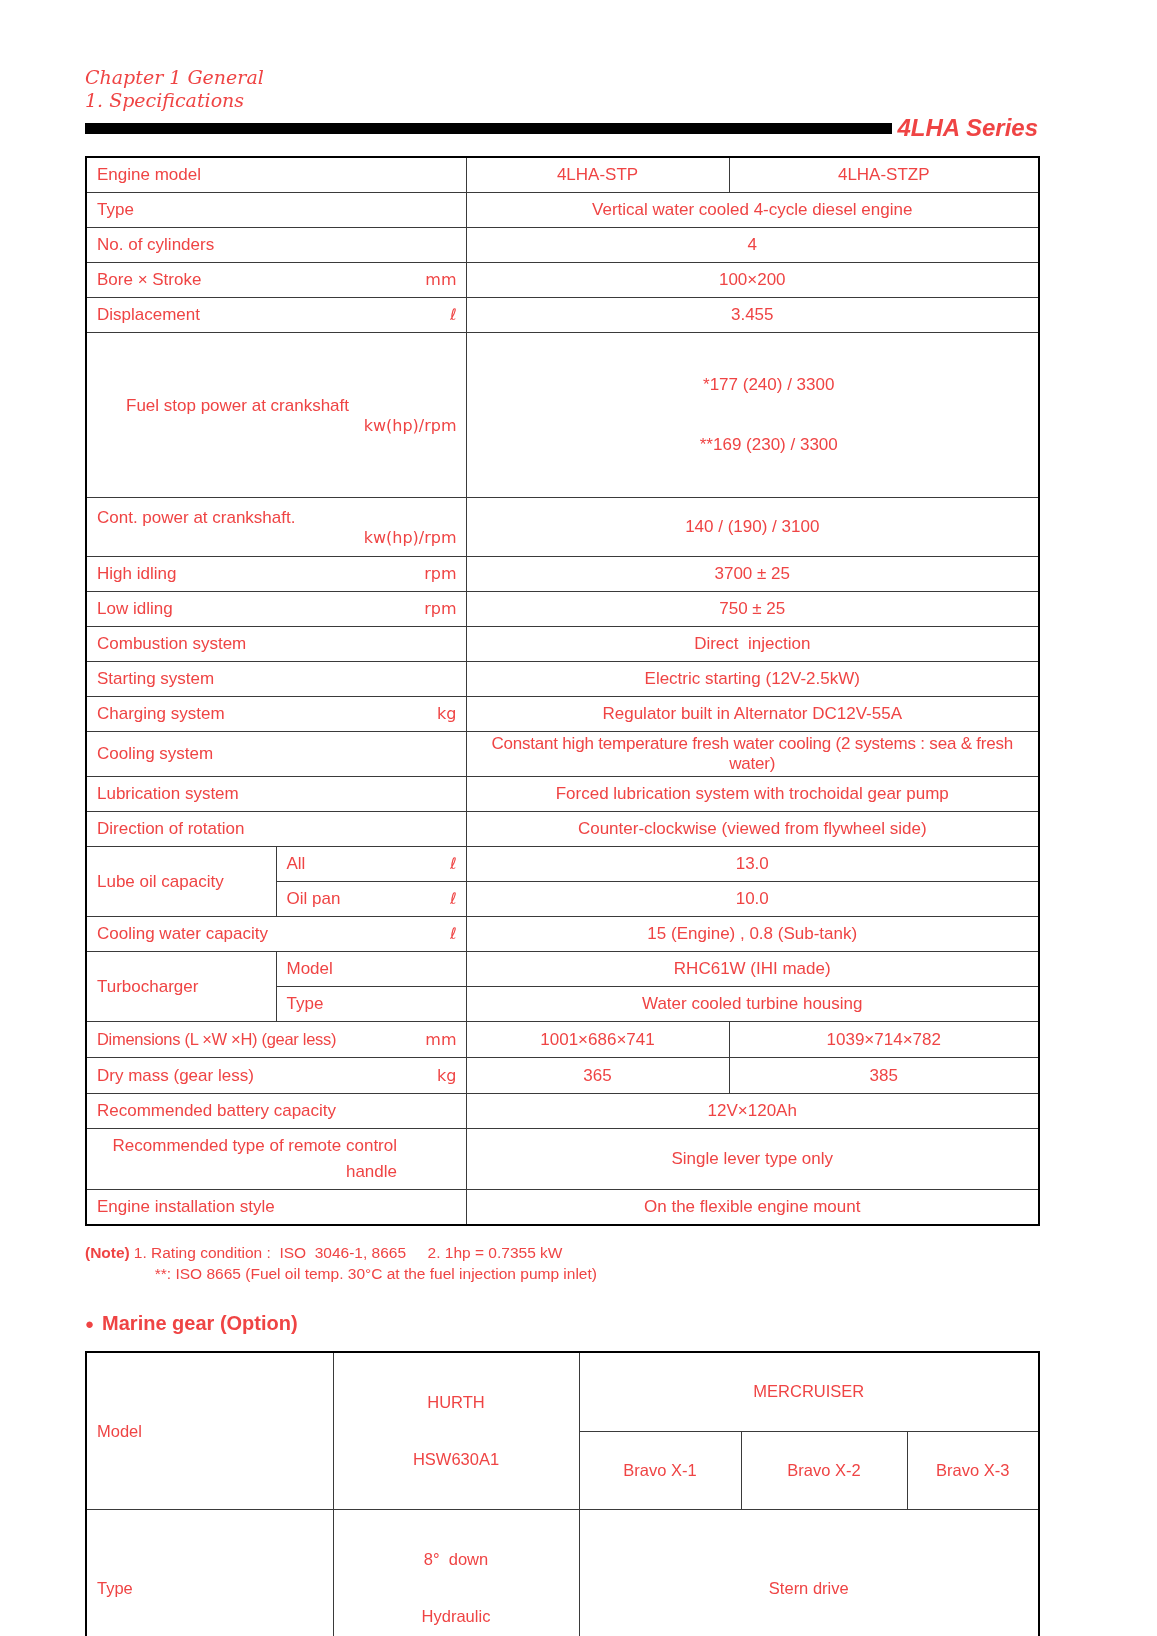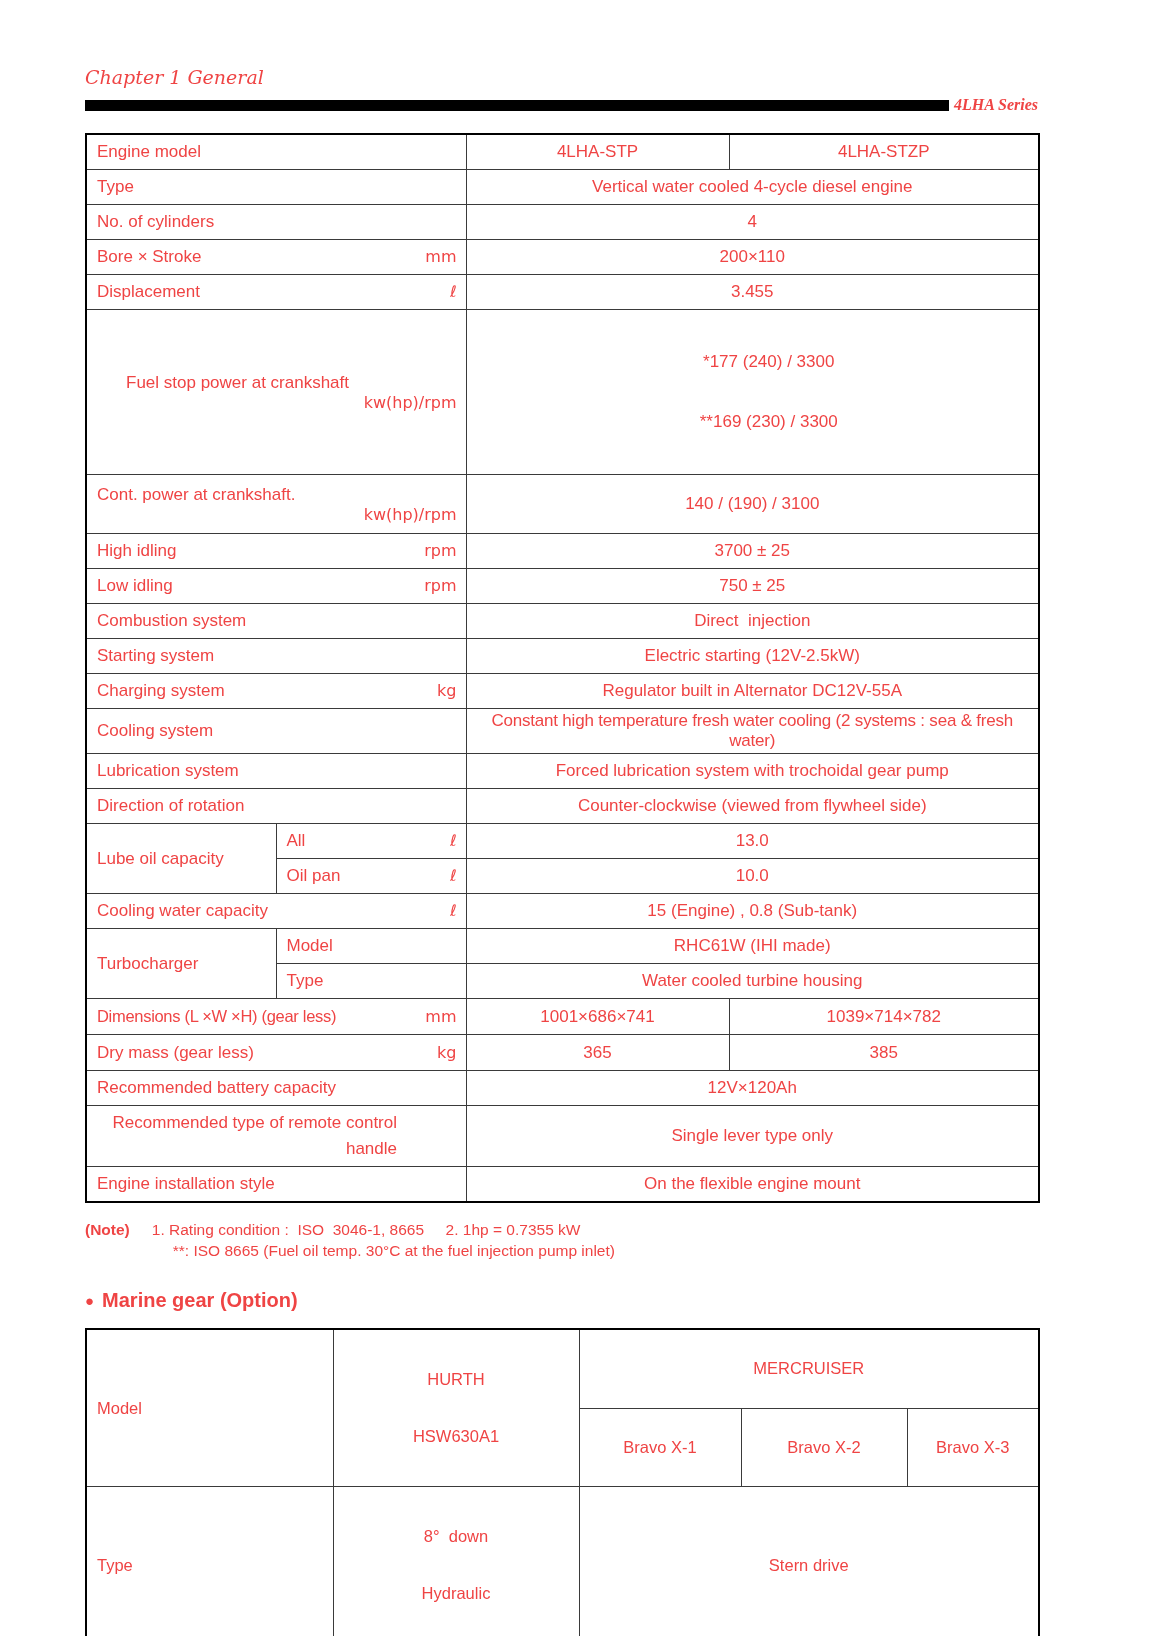--- a/index.html
+++ b/index.html
@@ -6,22 +6,22 @@
   html,body{margin:0;padding:0;background:#e8e8e8;}
   .page{position:relative;width:1157px;height:1636px;background:#ffffff;color:#ef4444;
         font-family:"Liberation Sans","DejaVu Sans",sans-serif;overflow:hidden;}
   .content{position:absolute;left:85px;top:66px;width:953px;}
 
   
   .chapter-line{font-family:"DejaVu Serif","Liberation Serif",serif;font-style:italic;
                 font-size:19px;line-height:23px;}
   .rule-row{display:flex;align-items:center;margin-top:4px;height:24px;}
   .rule-bar{flex:1;height:11px;background:#000;}
-  .series-label{font-family:Liberation Serif, serif;font-style:italic;
-                font-weight:bold;font-size:16px;margin-left:5px;white-space:nowrap;}
+  .series-label{font-family:Liberation Sans, sans-serif;font-style:italic;
+                font-weight:bold;font-size:24px;margin-left:5px;white-space:nowrap;}
 
   
   table.doc-table{border-collapse:collapse;table-layout:fixed;width:953px;
                   border:2.5px solid #000;}
   table.doc-table td{border:1px solid #3a3a3a;vertical-align:middle;overflow:hidden;}
   .spec-table{margin-top:16px;}
   .spec-table td{height:30px;font-size:17px;}
   .spec-table tr.rh31 td{height:31px;}
   .spec-table tr.rh50 td{height:50px;padding-left:39px;}
   .spec-table tr.rh54 td{height:54px;}
@@ -30,40 +30,41 @@
   td.val{text-align:center;padding:2px 6px;white-space:pre-wrap;}
   .lblflex{display:flex;justify-content:space-between;align-items:baseline;}
   .unit{font-size:16px;font-family:"DejaVu Sans",sans-serif;}
   .unit-line{text-align:right;font-size:16px;font-family:"DejaVu Sans",sans-serif;}
   .small-val{font-size:14.3px;letter-spacing:-0.2px;}
   .narrow-label{display:inline-block;max-width:300px;line-height:26px;text-align:right;}
   .condensed{letter-spacing:-0.3px;font-size:16.5px;}
 
   
   .note{display:flex;margin-top:16px;font-size:15.5px;line-height:21px;}
-  .note-tag{font-weight:bold;white-space:nowrap;margin-right:22px;}
+  .note-tag{font-weight:bold;white-space:nowrap;margin-right:4px;}
   .note-line{white-space:pre-wrap;}
   .note-line.indent{padding-left:21px;}
 
   
   .gear-heading{display:flex;align-items:center;margin-top:26px;font-size:20px;
                 font-weight:bold;line-height:27px;}
   .gear-heading .bullet{font-size:15px;margin-right:8px;}
   .gear-table{margin-top:14px;}
   .gear-table td{height:26px;font-size:16.5px;}
   .gear-table tr.gh28 td{height:28px;}
   .gear-table tr.gh56 td{height:56px;}
 </style>
 </head>
 <body>
 
 <div class="page">
 <div class="content">
 
   <div class="chapter-line">Chapter 1 General</div>
+  <div class="chapter-line">1. Specifications</div>
   <div class="rule-row">
     <div class="rule-bar"></div>
     <div class="series-label">4LHA Series</div>
   </div>
 
   <table class="doc-table spec-table">
     <colgroup>
           <col style="width:190px">
           <col style="width:190px">
           <col style="width:263px">
@@ -83,21 +84,21 @@
       <td colspan="2" class="lbl">No. of cylinders</td>
       <td colspan="2" class="val">4</td>
     </tr>
     <tr>
       <td colspan="2" class="lbl">
         <div class="lblflex">
                 <span>Bore × Stroke</span>
                 <span class="unit">mm</span>
               </div>
       </td>
-      <td colspan="2" class="val">200×110</td>
+      <td colspan="2" class="val">100×200</td>
     </tr>
     <tr>
       <td colspan="2" class="lbl">
         <div class="lblflex">
                 <span>Displacement</span>
                 <span class="unit">ℓ</span>
               </div>
       </td>
       <td colspan="2" class="val">3.455</td>
     </tr>

